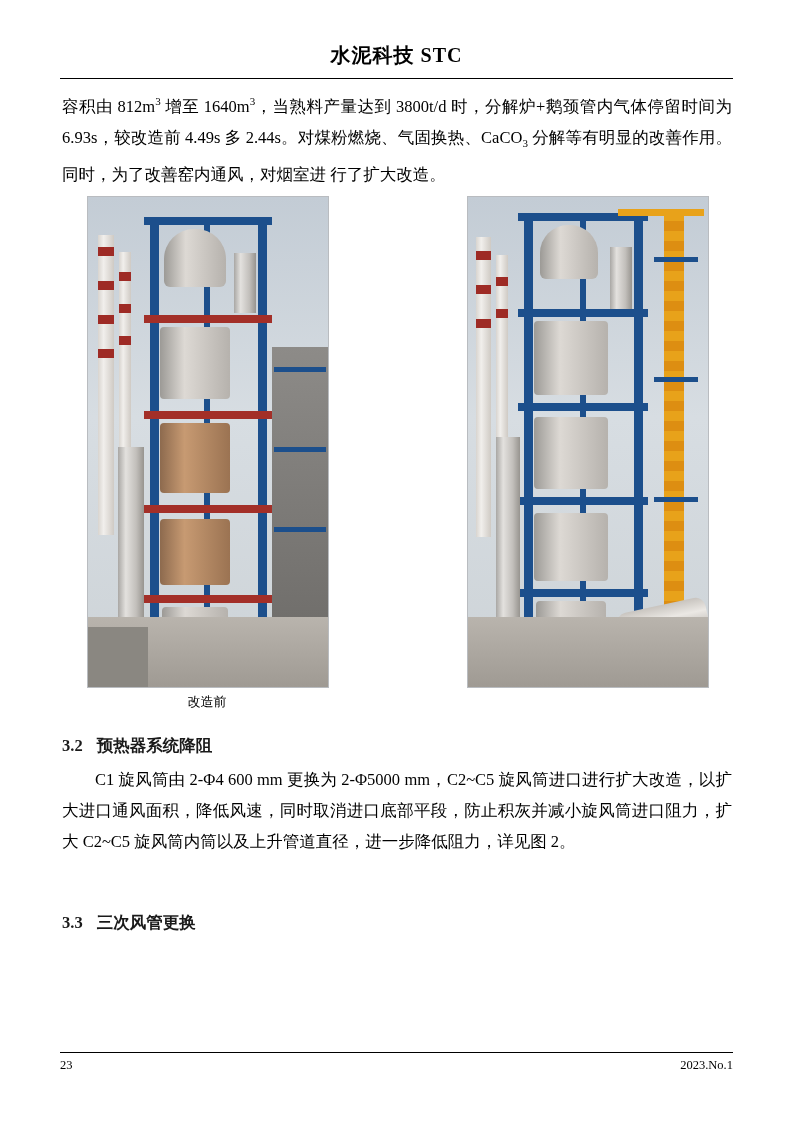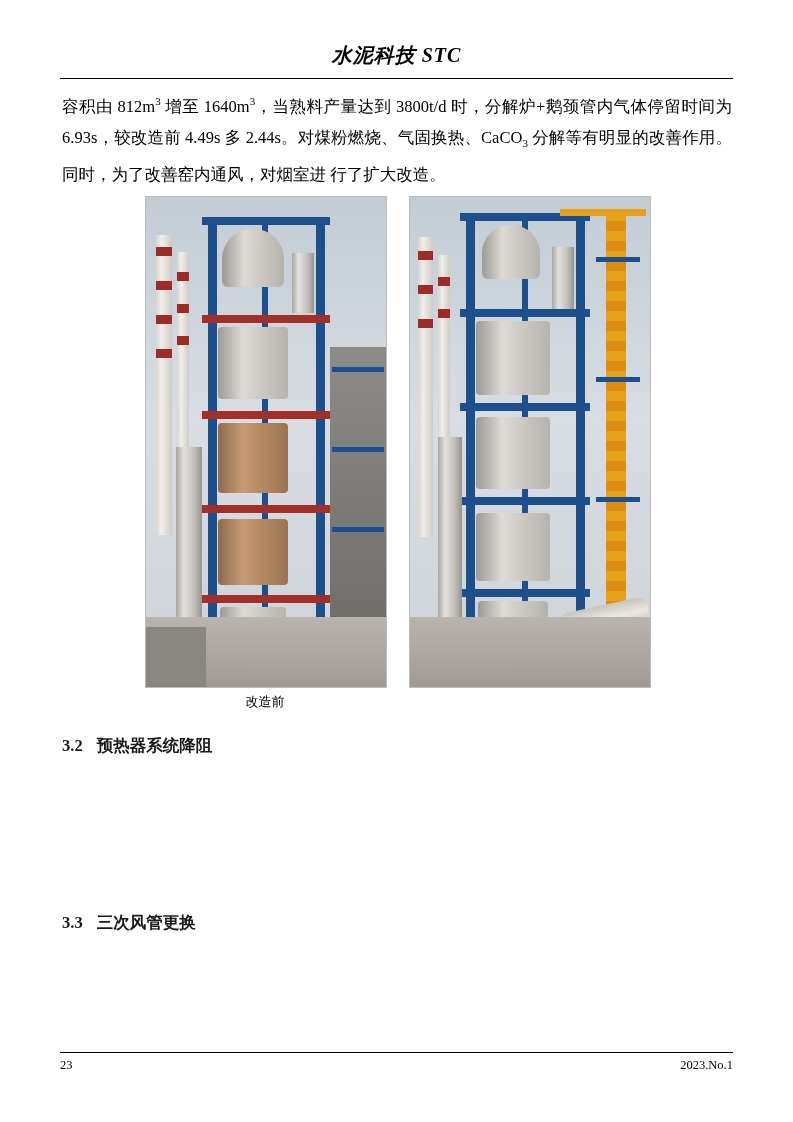--- a/index.html
+++ b/index.html
@@ -27,21 +27,20 @@
     position: absolute;
     left: 60px;
     top: 42px;
     width: 673px;
     text-align: center;
   }
   .header-title {
     font-family: "Liberation Serif", serif;
     font-size: 20px;
     font-weight: bold;
-    font-style: italic;
     letter-spacing: 1px;
   }
   .header-rule {
     position: absolute;
     left: 60px;
     top: 78px;
     width: 673px;
     height: 0;
     border-top: 1.4px solid #000;
   }
@@ -66,21 +65,21 @@
   
   .figure-block {
     position: absolute;
     left: 62px;
     top: 196px;
     width: 670px;
   }
   .figure-row {
     display: flex;
     justify-content: space-between;
-    width: 504px;
+    width: 620px;
     margin: 0 auto;
   }
   .figure-item { width: 240px; }
   .photo {
     width: 240px;
     height: 490px;
     border: 1px solid #b9bcc0;
     position: relative;
     overflow: hidden;
     background: #cfd6dc;
@@ -303,20 +302,23 @@
           <div class="ground"></div>
         </div>
       </div>
 
     </div>
   </div>
 
   <div class="sec" id="sec32">
     <span class="num">3.2</span><span>预热器系统降阻</span>
   </div>
+  <div id="para32">
+    <p class="para indent">C1 旋风筒由 2-Φ4 600 mm 更换为 2-Φ5000 mm，C2~C5 旋风筒进口进行扩大改造，以扩大进口通风面积，降低风速，同时取消进口底部平段，防止积灰并减小旋风筒进口阻力，扩大 C2~C5 旋风筒内筒以及上升管道直径，进一步降低阻力，详见图 2。</p>
+  </div>
 
   <div class="sec" id="sec33">
     <span class="num">3.3</span><span>三次风管更换</span>
   </div>
 
   <div class="footer-rule"></div>
   <div class="footer">
     <div class="pageno">23</div>
     <div class="issue">2023.No.1</div>
   </div>

